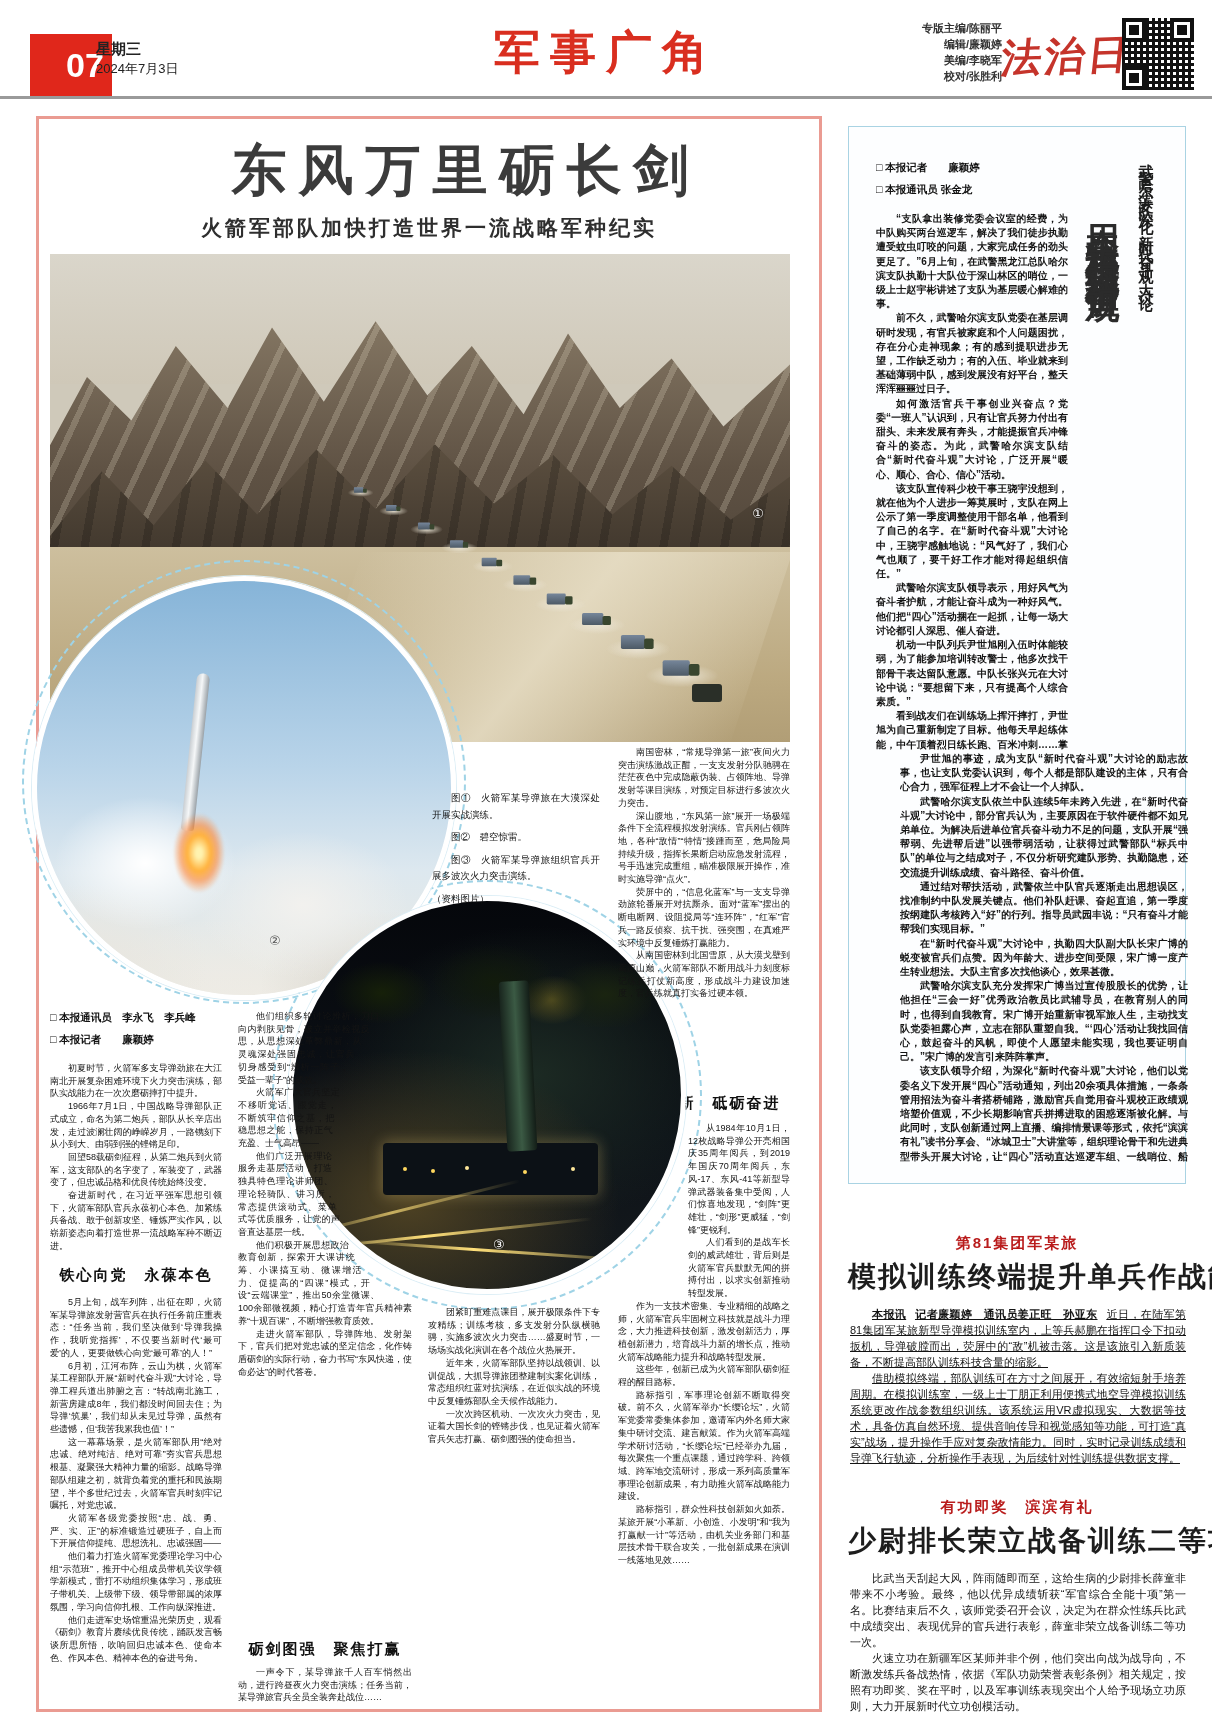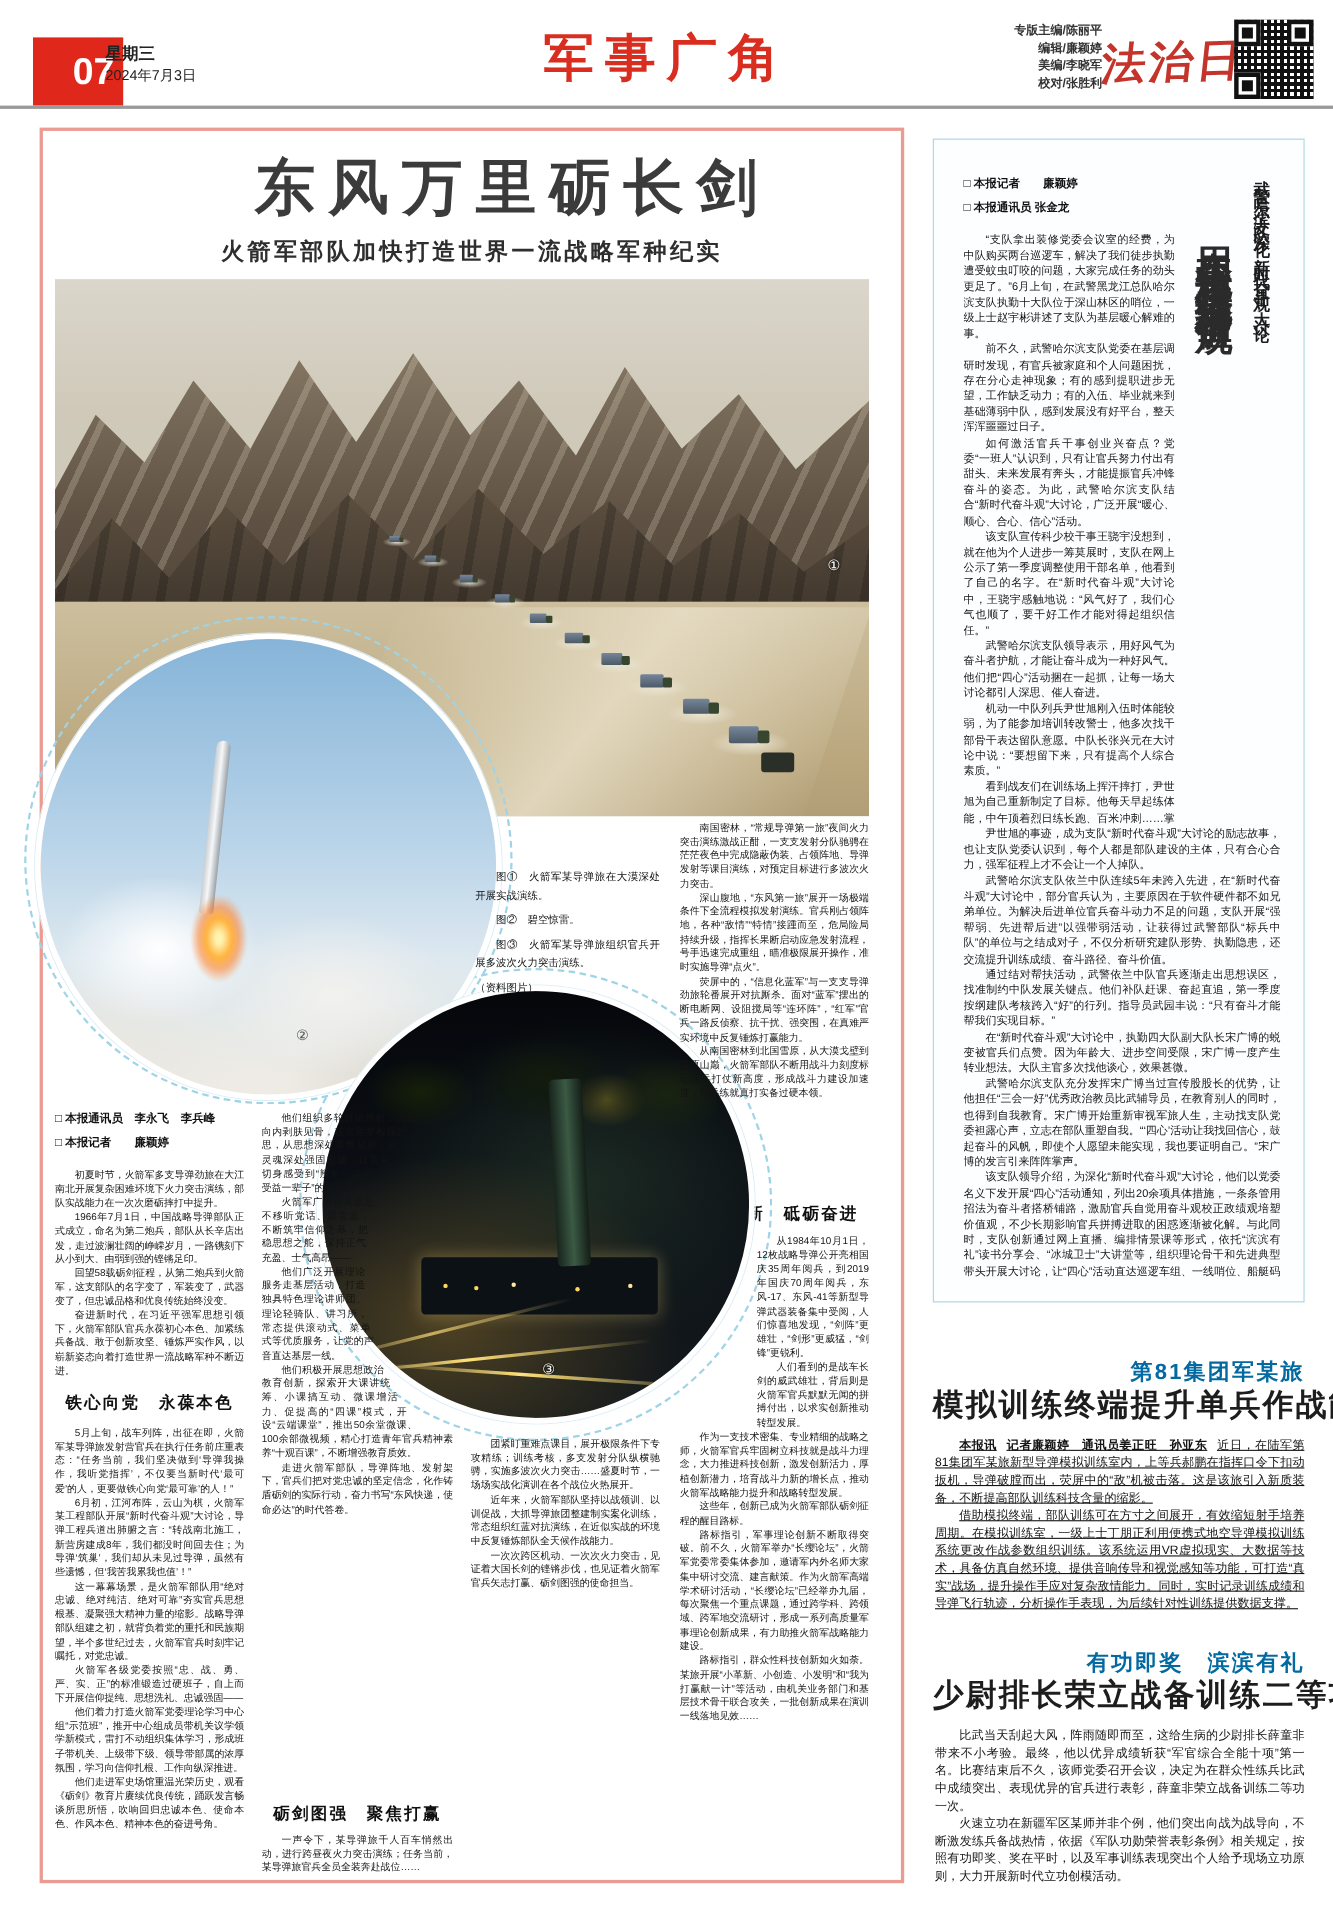--- a/index.html
+++ b/index.html
@@ -85,25 +85,25 @@
     box-shadow:0 0 14px 2px rgba(255,224,130,.25);}
   .c3-msl{position:absolute;left:210px;bottom:138px;width:30px;height:170px;border-radius:4px;
     transform:rotate(-3deg);background:linear-gradient(90deg,#18241d,#3b5a44 50%,#131d17);}
   .c3-streak{position:absolute;height:3px;border-radius:2px;
     background:linear-gradient(90deg,rgba(255,224,122,0),#ffe07a 40%,rgba(255,224,122,0));}
   .c3-dots{position:absolute;left:110px;bottom:118px;width:4px;height:4px;border-radius:50%;background:#ffd75e;
     box-shadow:28px 2px 0 #ffd75e,62px -1px 0 #ffe89a,120px 3px 0 #ffd75e,168px 0 0 #ffe89a;}
   
   .blue-box{border:1px solid #a9d3e3;background:#fdfeff;}
   .rbody{font-size:10px;line-height:14.2px;color:#141414;overflow:hidden;z-index:4;}
-  .rbody p{margin:0;text-indent:2em;text-align:justify;}
+  .rbody p{margin:0;text-indent:2em;text-align:justify;font-weight:bold;}
   .v-kicker{writing-mode:vertical-rl;font-size:15px;font-weight:bold;letter-spacing:7px;color:#1c1c1c;white-space:nowrap;}
   .v-headline{writing-mode:vertical-rl;font-size:34px;font-weight:bold;letter-spacing:5px;color:#2b2b2b;white-space:nowrap;}
   
-  .kicker{font-size:20px;font-weight:bold;text-align:right;color:#0369a1;letter-spacing:2px;}
+  .kicker{font-size:15px;font-weight:bold;text-align:center;color:#b91c1c;letter-spacing:2px;}
   .art-headline{font-size:28px;font-weight:bold;text-align:center;color:#1d1d1d;letter-spacing:2px;white-space:nowrap;}
   .abody{font-size:11px;line-height:16px;color:#141414;overflow:hidden;}
   .abody p{margin:0;text-indent:2em;text-align:justify;}
   .abody .b{font-weight:bold;}
   .abody .sp{display:inline-block;width:0.8em;}
 </style>
 </head>
 <body>
 
 <div class="abs pagenum" style="left:30px;top:34px;width:54px;height:62px;padding-left:28px;">07</div>
@@ -277,21 +277,21 @@
 
 <div class="abs rbody paras" style="left:876px;top:212px;width:192px;height:538px;">
     <p>“支队拿出装修党委会议室的经费，为中队购买两台巡逻车，解决了我们徒步执勤遭受蚊虫叮咬的问题，大家完成任务的劲头更足了。”6月上旬，在武警黑龙江总队哈尔滨支队执勤十大队位于深山林区的哨位，一级上士赵宇彬讲述了支队为基层暖心解难的事。</p>
     <p>前不久，武警哈尔滨支队党委在基层调研时发现，有官兵被家庭和个人问题困扰，存在分心走神现象；有的感到提职进步无望，工作缺乏动力；有的入伍、毕业就来到基础薄弱中队，感到发展没有好平台，整天浑浑噩噩过日子。</p>
     <p>如何激活官兵干事创业兴奋点？党委“一班人”认识到，只有让官兵努力付出有甜头、未来发展有奔头，才能提振官兵冲锋奋斗的姿态。为此，武警哈尔滨支队结合“新时代奋斗观”大讨论，广泛开展“暖心、顺心、合心、信心”活动。</p>
     <p>该支队宣传科少校干事王骁宇没想到，就在他为个人进步一筹莫展时，支队在网上公示了第一季度调整使用干部名单，他看到了自己的名字。在“新时代奋斗观”大讨论中，王骁宇感触地说：“风气好了，我们心气也顺了，要干好工作才能对得起组织信任。”</p>
     <p>武警哈尔滨支队领导表示，用好风气为奋斗者护航，才能让奋斗成为一种好风气。他们把“四心”活动捆在一起抓，让每一场大讨论都引人深思、催人奋进。</p>
     <p>机动一中队列兵尹世旭刚入伍时体能较弱，为了能参加培训转改警士，他多次找干部骨干表达留队意愿。中队长张兴元在大讨论中说：“要想留下来，只有提高个人综合素质。”</p>
     <p>看到战友们在训练场上挥汗摔打，尹世旭为自己重新制定了目标。他每天早起练体能，中午顶着烈日练长跑、百米冲刺……掌心厚厚的茧子、脚底磨破的血泡、汗水浸透的迷彩，让他赢得单杠“卷王”赞誉的同时，也取得支队军事运动会两项个人第一的好成绩。</p>
   </div>
-<div class="abs rbody paras" style="left:876px;top:752px;width:288px;height:412px;">
+<div class="abs rbody paras" style="left:900px;top:752px;width:288px;height:412px;">
     <p>尹世旭的事迹，成为支队“新时代奋斗观”大讨论的励志故事，也让支队党委认识到，每个人都是部队建设的主体，只有合心合力，强军征程上才不会让一个人掉队。</p>
     <p>武警哈尔滨支队依兰中队连续5年未跨入先进，在“新时代奋斗观”大讨论中，部分官兵认为，主要原因在于软件硬件都不如兄弟单位。为解决后进单位官兵奋斗动力不足的问题，支队开展“强帮弱、先进帮后进”以强带弱活动，让获得过武警部队“标兵中队”的单位与之结成对子，不仅分析研究建队形势、执勤隐患，还交流提升训练成绩、奋斗路径、奋斗价值。</p>
     <p>通过结对帮扶活动，武警依兰中队官兵逐渐走出思想误区，找准制约中队发展关键点。他们补队赶课、奋起直追，第一季度按纲建队考核跨入“好”的行列。指导员武园丰说：“只有奋斗才能帮我们实现目标。”</p>
     <p>在“新时代奋斗观”大讨论中，执勤四大队副大队长宋广博的蜕变被官兵们点赞。因为年龄大、进步空间受限，宋广博一度产生转业想法。大队主官多次找他谈心，效果甚微。</p>
     <p>武警哈尔滨支队充分发挥宋广博当过宣传股股长的优势，让他担任“三会一好”优秀政治教员比武辅导员，在教育别人的同时，也得到自我教育。宋广博开始重新审视军旅人生，主动找支队党委袒露心声，立志在部队重塑自我。“‘四心’活动让我找回信心，鼓起奋斗的风帆，即使个人愿望未能实现，我也要证明自己。”宋广博的发言引来阵阵掌声。</p>
     <p>该支队领导介绍，为深化“新时代奋斗观”大讨论，他们以党委名义下发开展“四心”活动通知，列出20余项具体措施，一条条管用招法为奋斗者搭桥铺路，激励官兵自觉用奋斗观校正政绩观培塑价值观，不少长期影响官兵拼搏进取的困惑逐渐被化解。与此同时，支队创新通过网上直播、编排情景课等形式，依托“滨滨有礼”读书分享会、“冰城卫士”大讲堂等，组织理论骨干和先进典型带头开展大讨论，让“四心”活动直达巡逻车组、一线哨位、船艇码头……</p>
   </div>
 
 <div class="abs kicker" style="left:848px;top:1234px;width:338px;">第81集团军某旅</div>
 <div class="abs art-headline" style="left:848px;top:1258px;width:338px;">模拟训练终端提升单兵作战能力</div>

